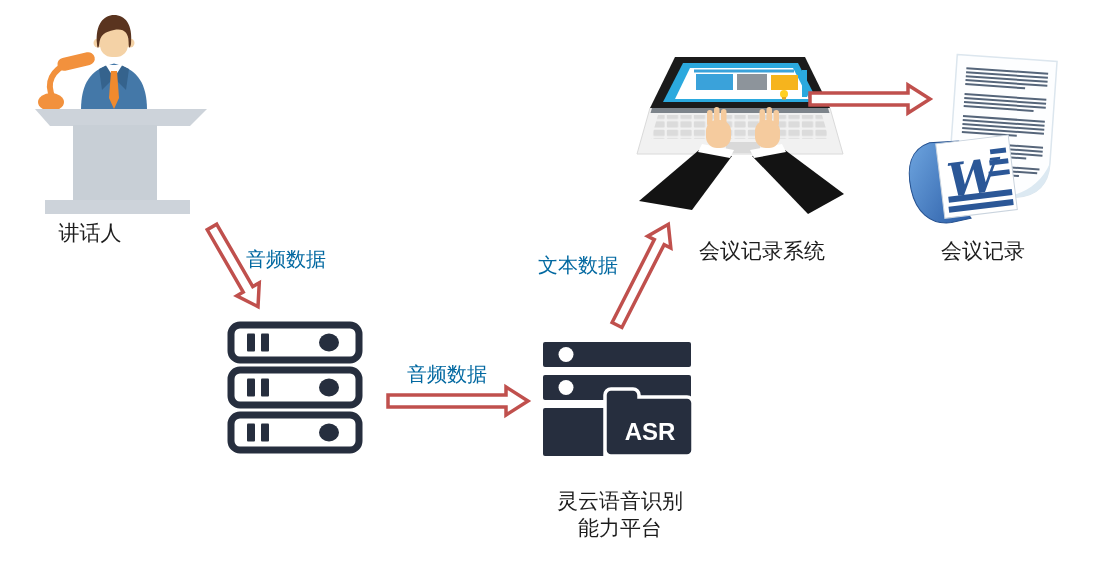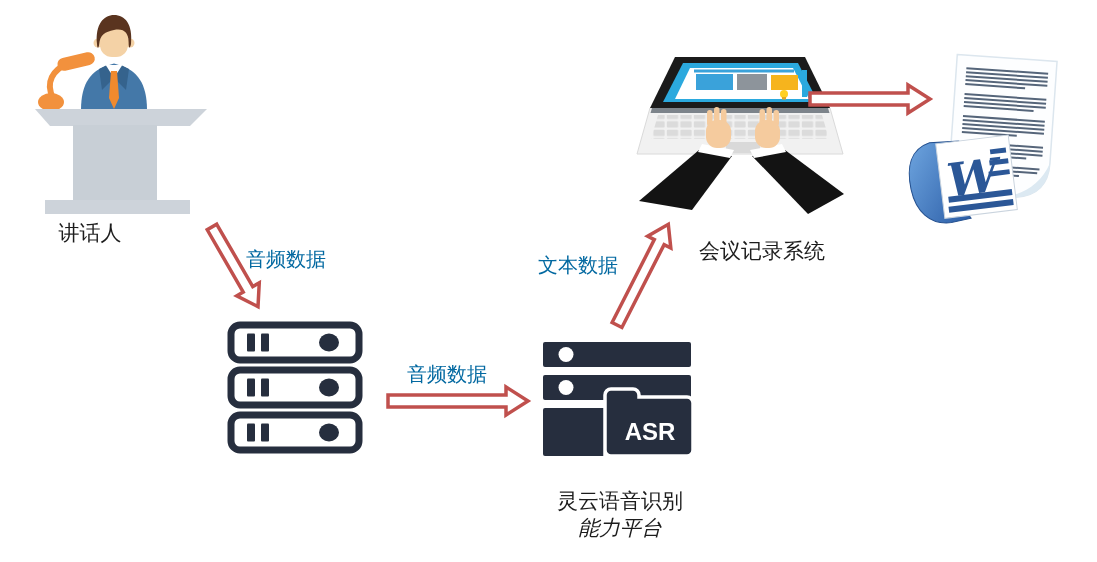--- a/index.html
+++ b/index.html
@@ -175,20 +175,21 @@
     <g fill="#ffffff" stroke="#C0504D" stroke-width="3.5" stroke-linejoin="miter">
       <polygon transform="translate(212,227) rotate(60)" points="0,-5.5 72,-5.5 72,-13 92,0 72,13 72,5.5 0,5.5"></polygon>
       <polygon transform="translate(388,401)" points="0,-6 118,-6 118,-14 140,0 118,14 118,6 0,6"></polygon>
       <polygon transform="translate(617,325) rotate(-63)" points="0,-5.5 93,-5.5 93,-13 113,0 93,13 93,5.5 0,5.5"></polygon>
       <polygon transform="translate(810,99)" points="0,-6 98,-6 98,-14 120,0 98,14 98,6 0,6"></polygon>
     </g>
   </svg>
 
   <div class="node-label" style="left:10px;top:219px;width:160px;text-align:center;">讲话人</div>
   <div class="node-label" style="left:520px;top:487px;width:200px;">灵云语音识别</div>
-  <div class="node-label" style="left:520px;top:514px;width:200px;font-style:italic;">能力平台</div>
+  <div class="node-label" style="left:520px;top:514px;width:200px;">能力平台</div>
   <div class="node-label" style="left:662px;top:237px;width:200px;">会议记录系统</div>
+  <div class="node-label" style="left:883px;top:237px;width:200px;">会议记录</div>
 
   <div class="flow-label" style="left:246px;top:246px;">音频数据</div>
   <div class="flow-label" style="left:407px;top:361px;">音频数据</div>
   <div class="flow-label" style="left:538px;top:252px;">文本数据</div>
 
 </div>
 
 </body></html>

